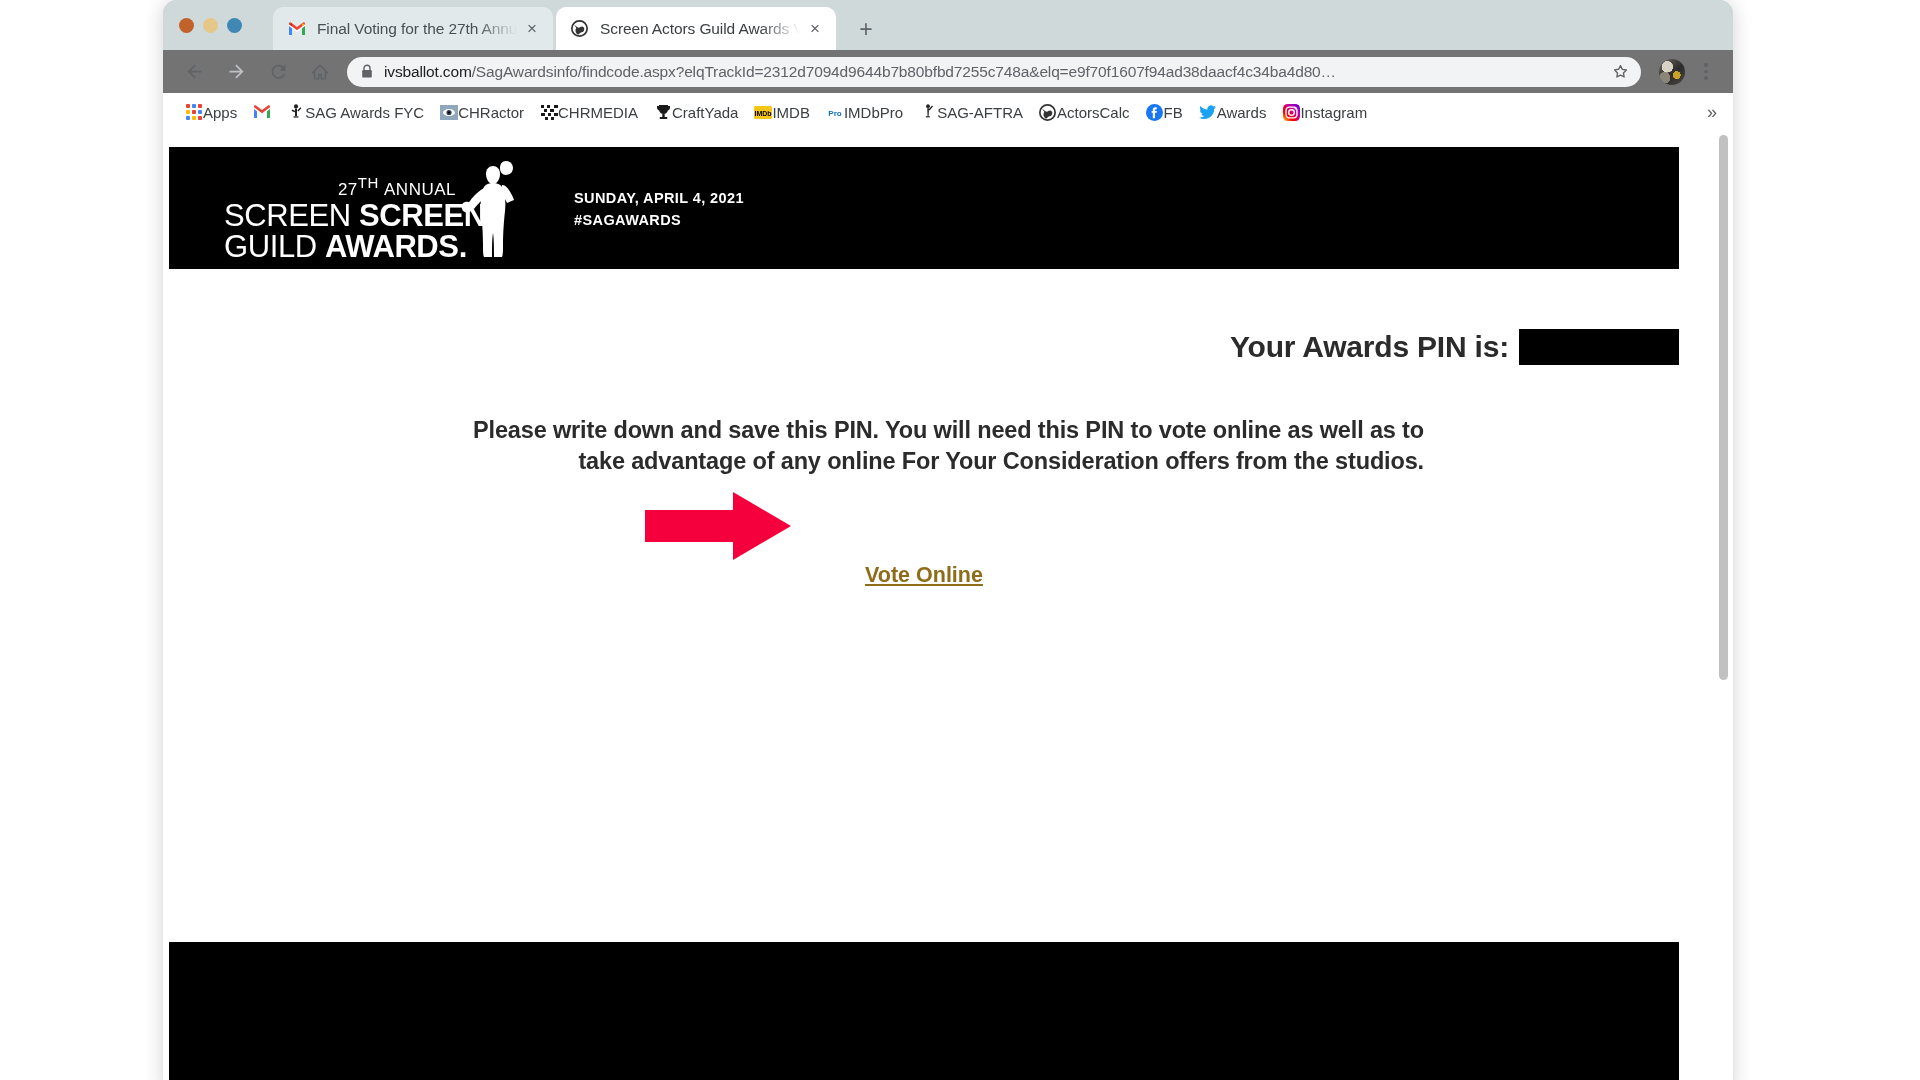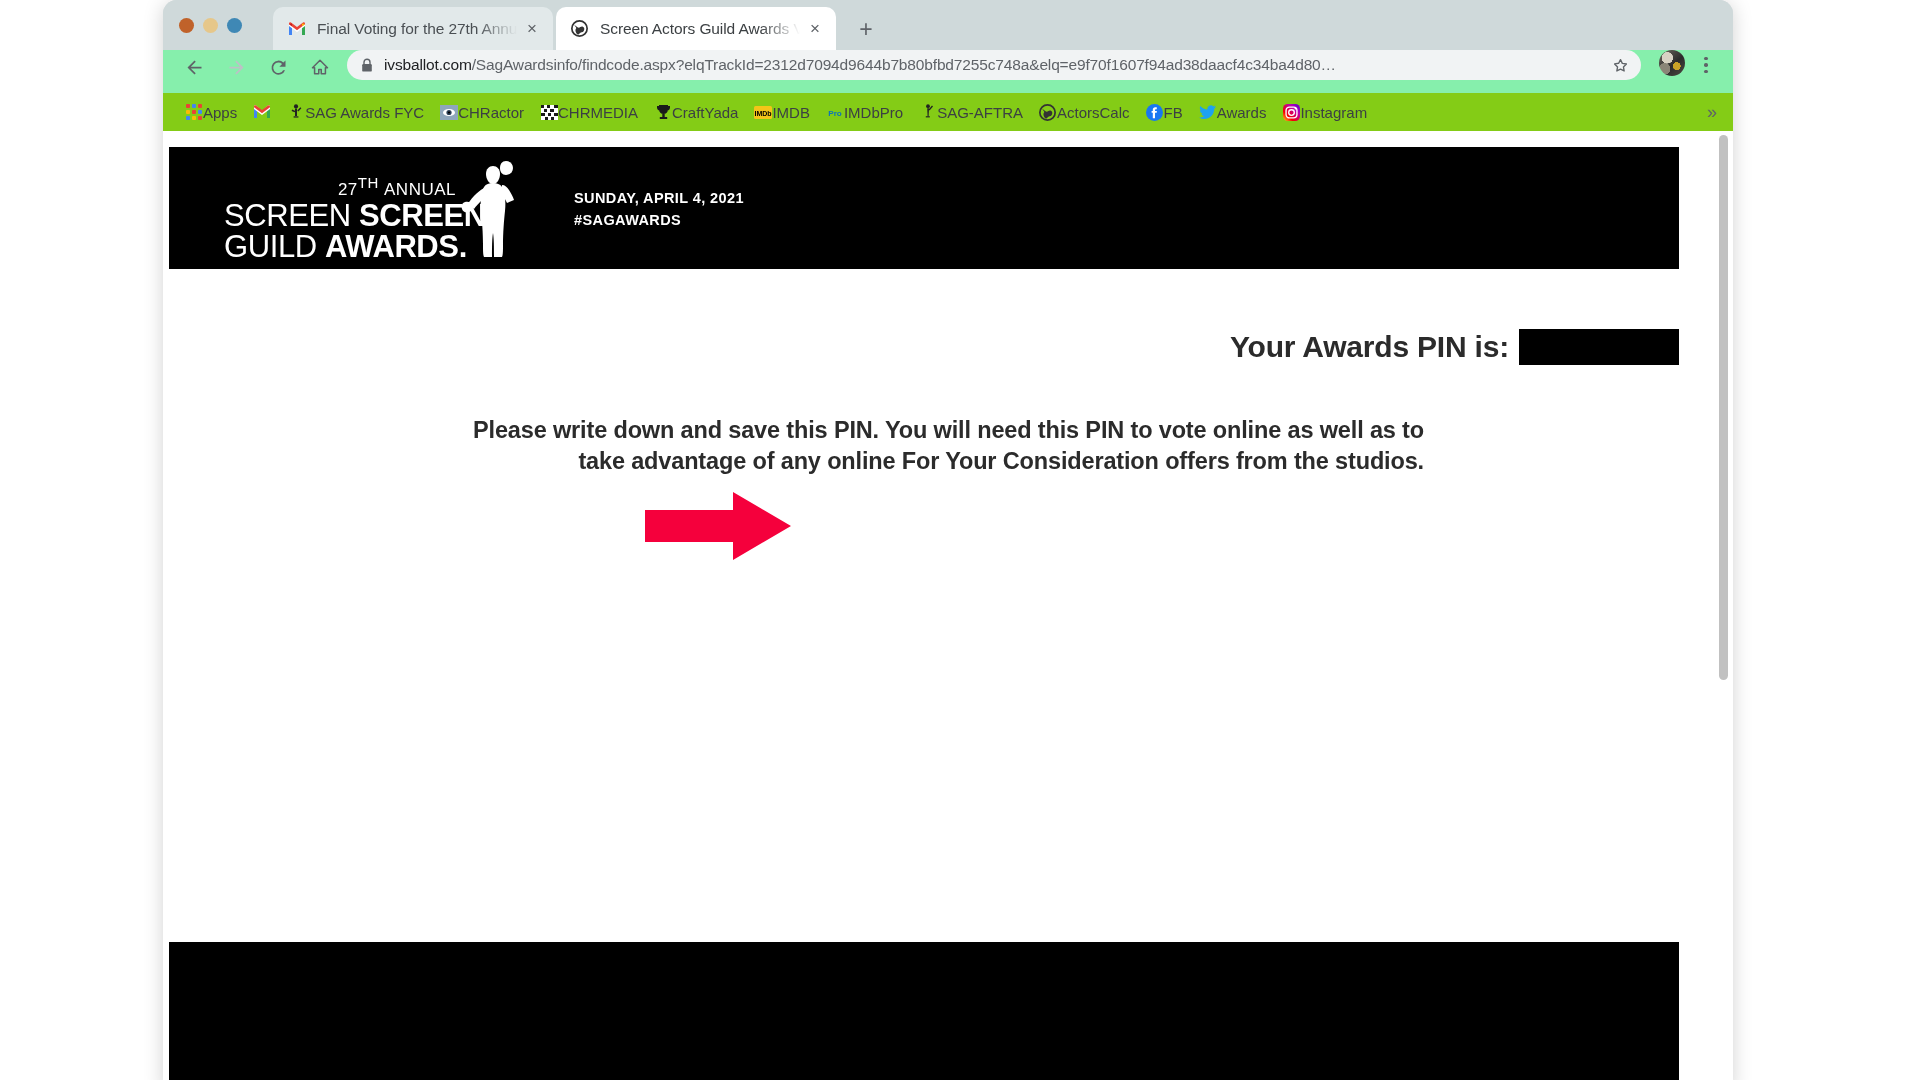--- a/index.html
+++ b/index.html
@@ -73,22 +73,22 @@
     position: absolute; left: 690px; top: 16px;
     width: 26px; height: 26px;
     display: flex; align-items: center; justify-content: center;
     font-size: 23px; color: #5f6368; font-weight: 300;
   }
 
   
   #toolbar {
     position: absolute; left: 0; top: 50px;
     width: 100%; height: 43px;
-    background: #86efac;
-    display: flex; 
+    background: #737373;
+    display: flex; align-items: center;
   }
   .nav-btn {
     width: 34px; height: 34px; margin-left: 8px;
     display: flex; align-items: center; justify-content: center;
     color: #5f6368;
   }
   .nav-btn:first-child { margin-left: 14px; }
   .nav-btn.disabled { color: #bdc1c6; }
 
   #omnibox {
@@ -133,21 +133,21 @@
     flex: 0 0 30px; height: 30px; margin-right: 12px;
     display: flex; flex-direction: column; align-items: center; justify-content: center;
     gap: 3px;
   }
   #menu-button i { width: 3.5px; height: 3.5px; border-radius: 50%; background: #5f6368; display:block; }
 
   
   #bookmarks-bar {
     position: absolute; left: 0; top: 93px;
     width: 100%; height: 38px;
-    background: #84cc16;
+    background: #ffffff;
     display: flex; align-items: center;
     padding-left: 14px;
     overflow: hidden;
   }
   .bm {
     display: flex; align-items: center;
     height: 28px; padding: 0 8px;
     border-radius: 4px;
     font-size: 15px; color: #3c4043;
     white-space: nowrap;
@@ -578,20 +578,21 @@
       <div id="pin-heading">
         <span>Your Awards PIN is:</span><span id="pin-redaction"></span>
       </div>
 
       <div id="pin-paragraph">Please write down and save this PIN. You will need this PIN to vote online as well as to take advantage of any online For Your Consideration offers from the studios.</div>
 
       <svg id="red-arrow" viewBox="0 0 146 68">
         <path d="M0 18 H88 V0 L146 34 L88 68 V50 H0 Z" fill="#f5003c"></path>
       </svg>
 
+      <a id="link-vote-online" href="#">Vote Online</a>
 
       <div id="lower-band"></div>
     </div>
 
     <div id="scrollbar-track">
       <div id="scrollbar-thumb"></div>
     </div>
   </div>
 </div>
 

